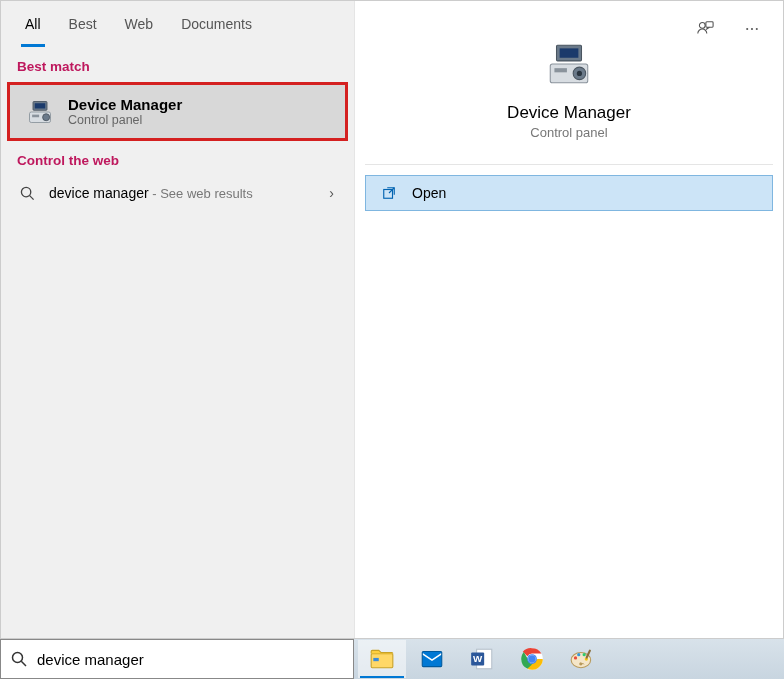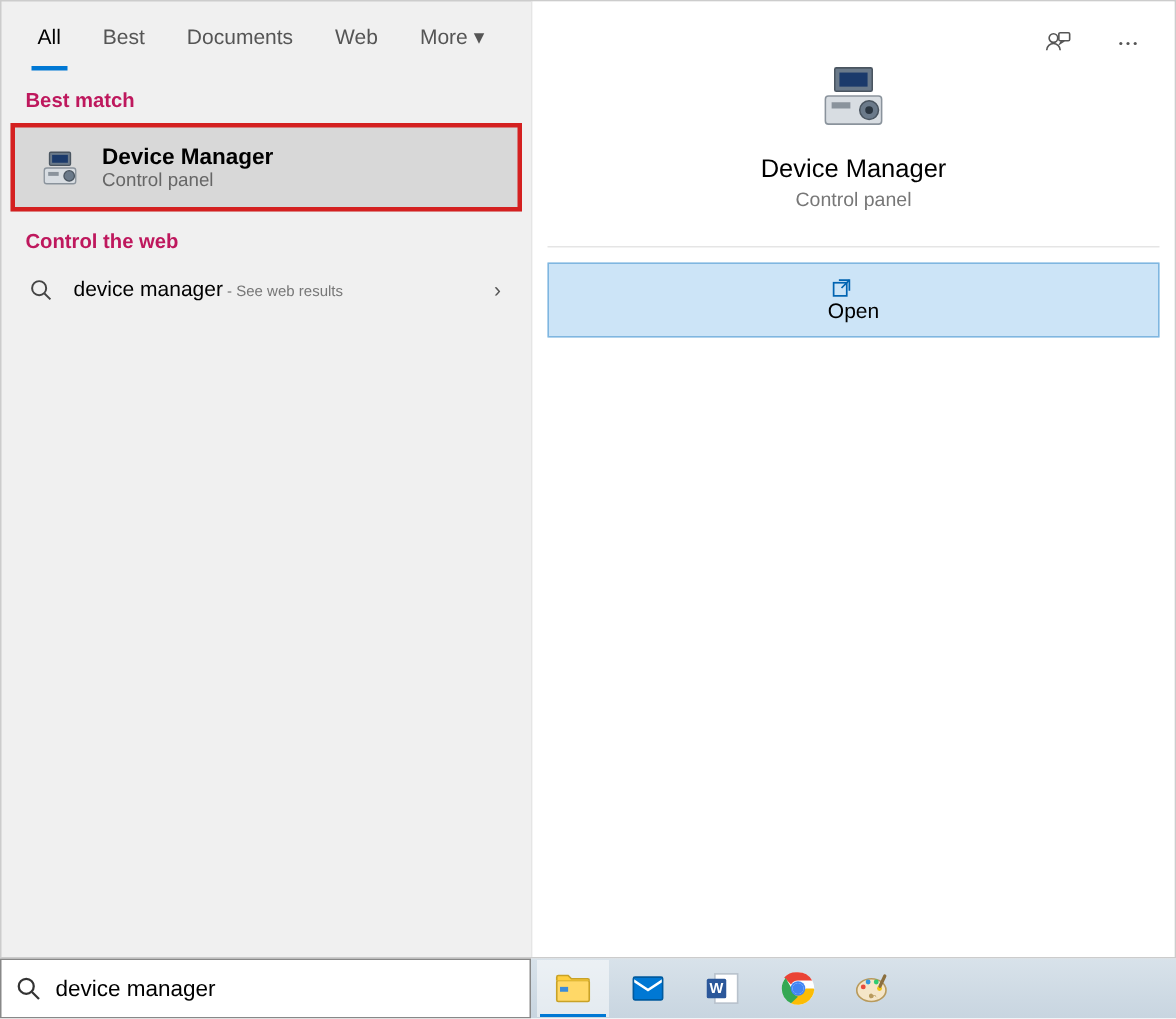--- a/index.html
+++ b/index.html
@@ -17,27 +17,27 @@
     .header-icon { padding: 8px; color: #555; font-size: 16px; cursor: pointer; }
     .section-header { font-size: 13.5px; font-weight: 600; padding: 10px 16px 6px; color: #be185d; }
     .best-match-item { display: flex; align-items: center; padding: 11px 16px; background: #d8d8d8; border: 3px solid #d42020; margin: 2px 6px; cursor: pointer; }
     .bm-icon { width: 28px; height: 28px; margin-right: 14px; display: flex; align-items: center; justify-content: center; }
     .bm-text { display: flex; flex-direction: column; }
     .bm-title { font-size: 15px; font-weight: 600; color: #000; }
     .bm-sub { font-size: 12.5px; color: #666; }
     .web-item { display: flex; align-items: center; padding: 10px 16px; cursor: pointer; }
     .web-icon { width: 20px; display: flex; justify-content: center; color: #444; margin-right: 12px; font-size: 15px; }
     .web-text { font-size: 14px; color: #000; }
-    .web-hint { font-size: 10px; color: #777; }
+    .web-hint { font-size: 13px; color: #777; }
     .web-chevron { margin-left: auto; color: #555; font-size: 14px; padding-right: 4px; }
     .preview-header { display: flex; flex-direction: column; align-items: center; padding: 28px 20px 24px; border-bottom: 1px solid #e5e5e5; margin: 10px; margin-bottom: 0; }
     .preview-icon { width: 50px; height: 50px; margin-bottom: 14px; }
     .preview-title { font-size: 17px; color: #000; margin-bottom: 2px; }
     .preview-sub { font-size: 13px; color: #777; }
-    .action-item { display: flex; align-items: center; margin: 10px; padding: 9px 16px; background: #cce4f7; border: 1px solid #7fb6e0; cursor: pointer; flex-direction: column; }
+    .action-item { display: flex; align-items: center; margin: 10px; padding: 9px 16px; background: #cce4f7; border: 1px solid #7fb6e0; cursor: pointer; }
     .action-icon { width: 18px; margin-right: 12px; color: #0063b1; font-size: 14px; }
     .action-label { font-size: 14px; color: #000; }
     .bottom-bar { height: 40px; display: flex; }
     .search-box { width: 354px; border: 1px solid #888; display: flex; align-items: center; padding: 0 10px; background: #fff; }
     .search-icon { font-size: 16px; color: #333; margin-right: 10px; }
     .search-input { border: none; outline: none; font-size: 15px; flex: 1; background: transparent; }
     .taskbar { flex: 1; background: linear-gradient(to bottom, #d8e2ea, #c8d5e0); display: flex; align-items: center; padding: 0 4px; gap: 2px; }
     .taskbar-item { width: 48px; height: 38px; display: flex; align-items: center; justify-content: center; cursor: pointer; position: relative; }
     .taskbar-item.active { background: rgba(255,255,255,0.5); }
     .taskbar-item.active::after { content: ""; position: absolute; bottom: 0; left: 2px; right: 2px; height: 2px; background: #0078d4; }
@@ -47,26 +47,22 @@
   </style>
 </head>
 <body>
 
 <div class="container">
   <div class="top-area">
     <div class="left-panel">
       <div class="tabs">
         <div class="tab active">All</div>
         <div class="tab">Best</div>
+        <div class="tab">Web</div>
         <div class="tab">Documents</div>
-        <div class="tab">Web</div>
-        <div class="tab tab-more">
-          <span>More</span>
-          <span>▾</span>
-        </div>
         <div class="tab-spacer"></div>
       </div>
 
       <div class="section-header">Best match</div>
 
       <div class="best-match-item">
         <div class="bm-icon">
           <svg viewBox="0 0 32 32" width="28" height="28">
             <rect x="8" y="4" width="16" height="10" rx="1" fill="#6b7a8a" stroke="#4a5560"></rect>
             <rect x="10" y="6" width="12" height="6" fill="#1b3a6b"></rect>

